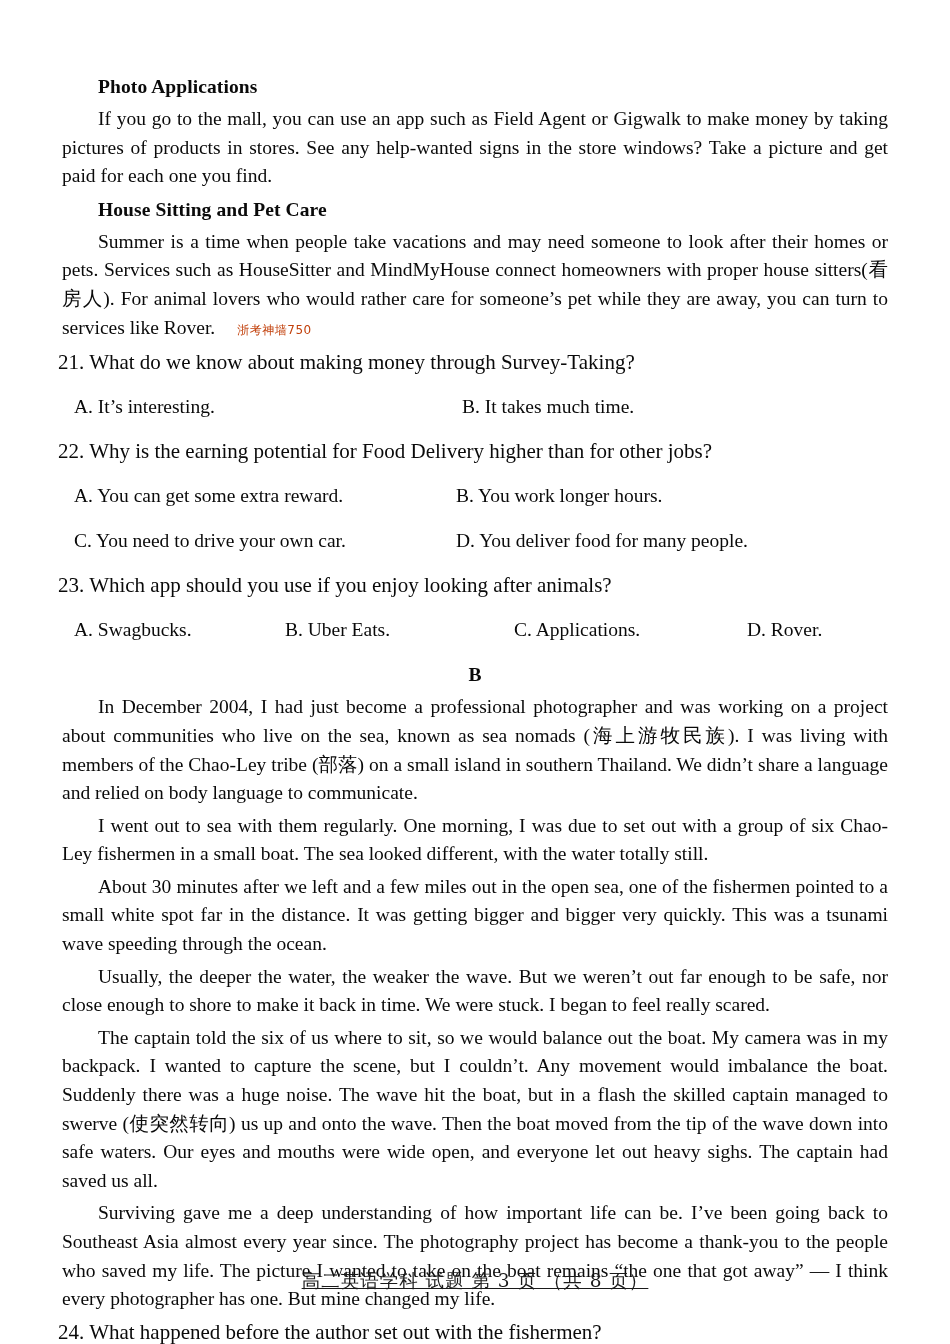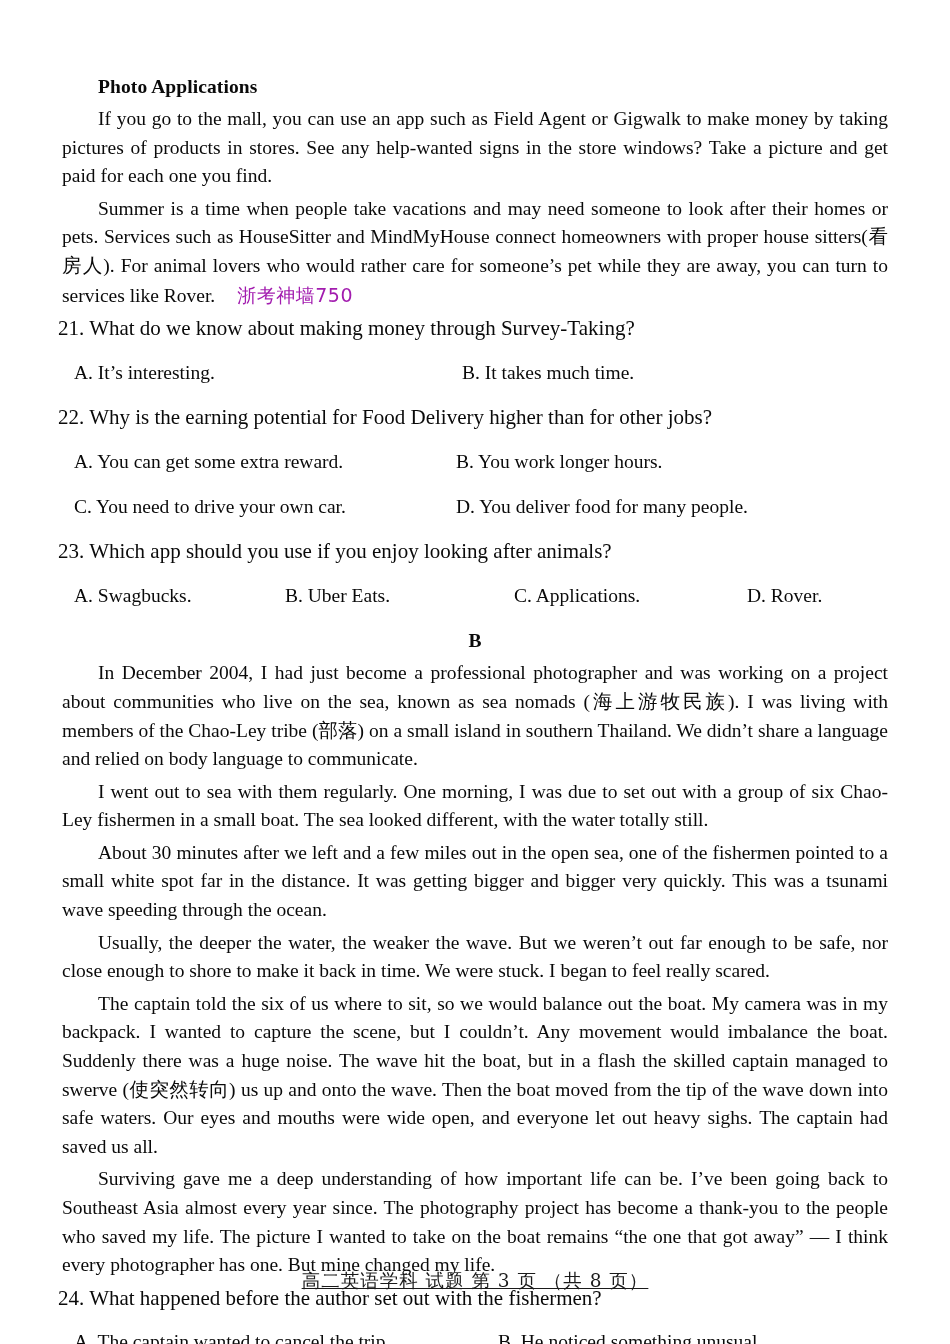--- a/index.html
+++ b/index.html
@@ -69,22 +69,22 @@
   }
   .center-b {
     text-align: center;
     font-weight: bold;
     font-size: 19.5px;
     line-height: 29px;
     margin: 0;
   }
   .watermark {
     font-family: "DejaVu Sans", sans-serif;
-    font-size: 19px;
-    color: #a21caf;
+    font-size: 12px;
+    color: #c2410c;
     letter-spacing: 0.5px;
   }
   .footer {
     position: absolute;
     left: 0;
     top: 1268px;
     width: 950px;
     text-align: center;
     font-family: "DejaVu Serif", serif;
     font-size: 18.5px;
@@ -95,20 +95,21 @@
 </style>
 </head>
 <body>
 
 <div class="page">
   <div class="content">
 
     <h3 class="sec-head">Photo Applications</h3>
     <p class="para">If you go to the mall, you can use an app such as Field Agent or Gigwalk to make money by taking pictures of products in stores. See any help-wanted signs in the store windows? Take a picture and get paid for each one you find.</p>
 
+    <h3 class="sec-head">House Sitting and Pet Care</h3>
     <p class="para para-last-noj"><span>Summer is a time when people take vacations and may need someone to look after their homes or pets. Services such as HouseSitter and MindMyHouse connect homeowners with proper house sitters(看房人). For animal lovers who would rather care for someone’s pet while they are away, you can turn to services like Rover.</span><span style="display:inline-block;width:22px"></span><span class="watermark">浙考神墙750</span></p>
 
     <p class="qline"><span>21.</span>
       <span>What do we know about making money through Survey-Taking?</span></p>
     <div class="opts">
       <span class="opt" style="left:0px"><span>A.</span>
         <span>It’s interesting.</span></span>
       <span class="opt" style="left:388px"><span>B.</span>
         <span>It takes much time.</span></span>
     </div>

